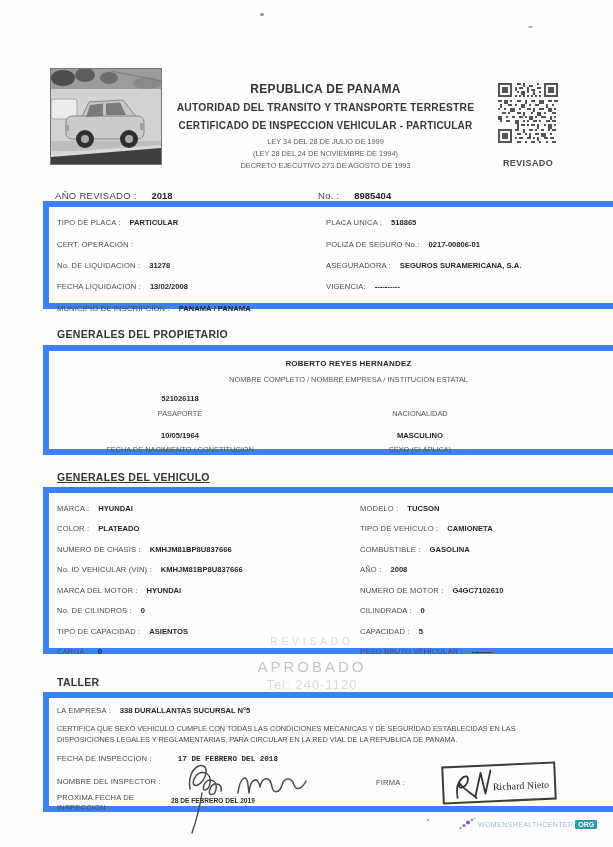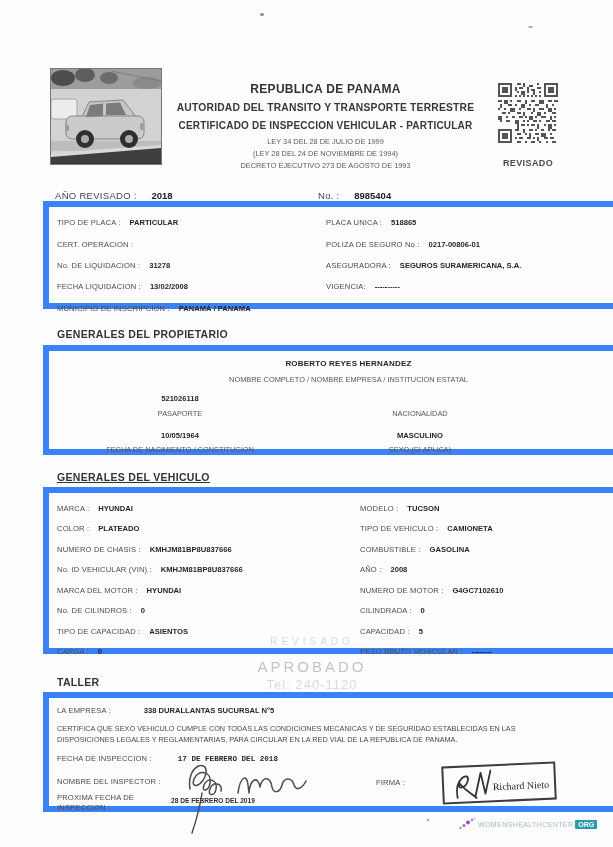--- a/index.html
+++ b/index.html
@@ -62,21 +62,21 @@
   .unit sup{font-size:5.5px;}
 
   
   .stamp{position:absolute;left:212px;top:636px;width:200px;text-align:center;z-index:6;pointer-events:none;}
   .st1{font-size:10px;letter-spacing:4px;color:#d9d9d9;}
   .st2{font-size:15px;font-weight:normal;letter-spacing:3px;color:#c4c4c4;margin-top:11px;}
   .st3{font-size:11px;letter-spacing:3px;color:#d0d0d0;margin-top:2px;}
   .st4{font-size:13px;color:#dadada;margin-top:2px;letter-spacing:1px;}
 
   
-  .w-emp{position:absolute;left:8px;top:8px;display:flex;align-items:center;gap:24px;}
+  .w-emp{position:absolute;left:8px;top:8px;display:flex;align-items:center;}
   .w-para{position:absolute;left:8px;top:26px;width:507px;font-size:7.3px;line-height:1.45;color:#4a4a4a;}
   .w-fecha{position:absolute;left:8px;top:56px;display:flex;align-items:center;}
   .w-fecha .val{margin-left:26px;font-family:Liberation Mono, monospace;}
   .w-insp{position:absolute;left:8px;top:79px;}
   .w-prox1{position:absolute;left:8px;top:95px;}
   .w-prox2{position:absolute;left:8px;top:105px;}
   .w-nextdate{position:absolute;left:122px;top:99px;font-size:6.6px;font-weight:bold;color:#2c2c2c;white-space:nowrap;}
   .w-firma{position:absolute;left:327px;top:80px;}
   .signbox{position:absolute;left:393px;top:66px;width:114px;height:38px;border:2px solid #3c3c3c;
            transform:rotate(-2.5deg);box-sizing:border-box;background:#fdfdfd;}

